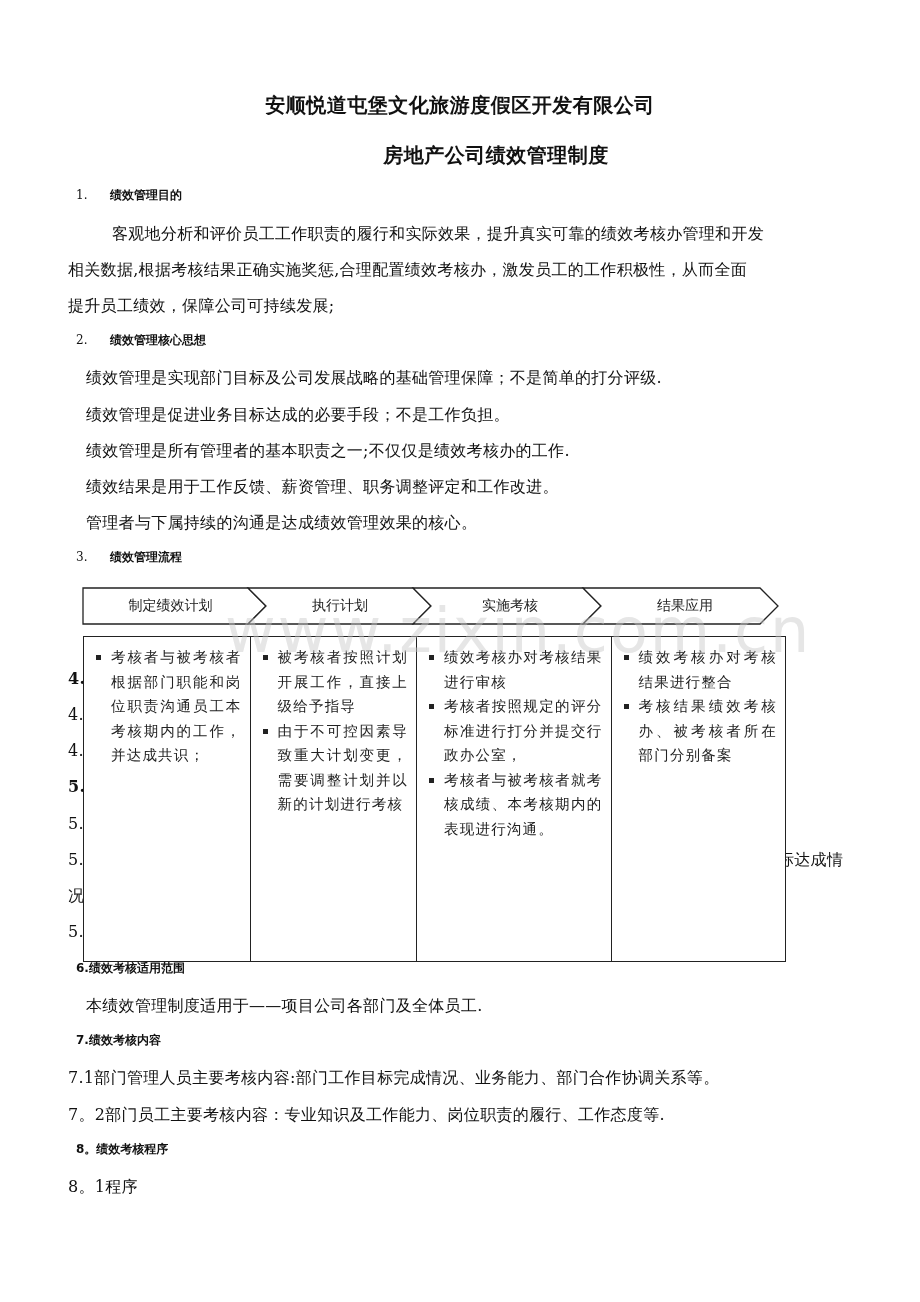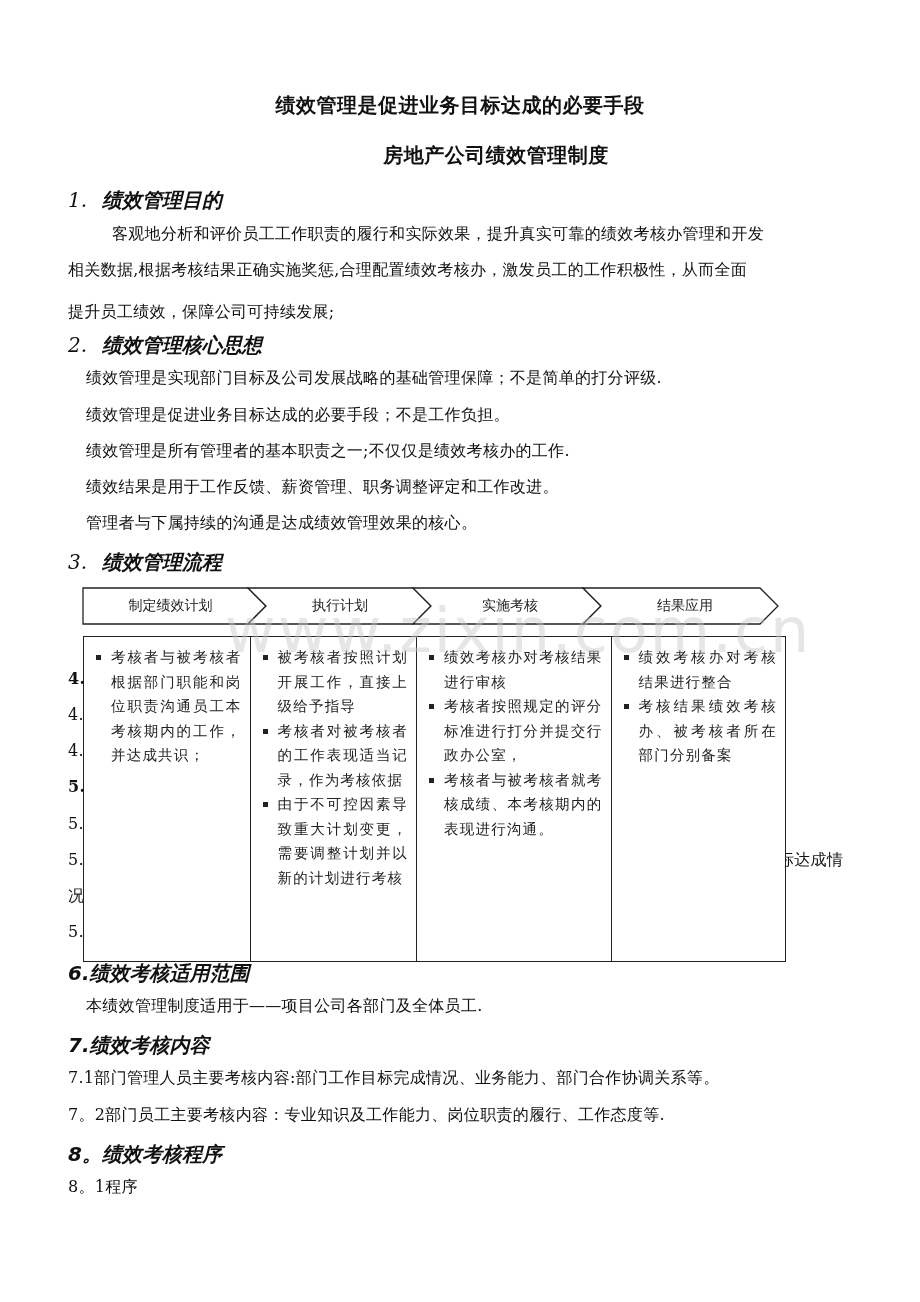--- a/index.html
+++ b/index.html
@@ -9,21 +9,21 @@
       color: #111111;
     }
     .abs { position: absolute; white-space: nowrap; }
     .title {
       font-family: "DejaVu Sans", "Liberation Sans", sans-serif;
       font-weight: bold; font-size: 20px; left: 0; width: 920px; text-align: center;
       letter-spacing: 0.5px;
     }
     .h {
       font-family: "DejaVu Sans", "Liberation Sans", sans-serif;
-      font-weight: bold; font-size: 20px; left: 68px; font-style: italic;
+      font-weight: bold; font-size: 12px; left: 76px;
     }
     .h .num { display: inline-block; width: 34px; font-weight: normal; font-family: "DejaVu Serif", serif; }
     .p { font-size: 16px; left: 68px; letter-spacing: 0.3px; }
     .ind1 { left: 86px; }
     .ind2 { left: 112px; }
     .watermark {
       position: absolute; left: 225px; top: 594px;
       font-family: "DejaVu Sans", "Liberation Sans", sans-serif;
       font-size: 62px; color: rgba(200,200,200,0.45); letter-spacing: 2px;
       pointer-events: none; z-index: 5; white-space: nowrap;
@@ -51,29 +51,29 @@
       letter-spacing: 1.2px; white-space: normal; text-align: justify;
     }
     .col li::before {
       content: ""; position: absolute; left: 0; top: 10px; width: 5px; height: 5px; background: #222;
     }
     .under { z-index: 1; }
   </style>
 </head>
 <body>
 
-<div class="abs title" style="top:92px;">绩效管理是促进业务目标达成的必要手段</div>
+<div class="abs title" style="top:92px;">安顺悦道屯堡文化旅游度假区开发有限公司</div>
 <div class="abs title" style="top:142px;padding-left:36px;">房地产公司绩效管理制度</div>
 
 <div class="abs h" style="top:187px;">
   <span class="num">1.</span><span>绩效管理目的</span>
 </div>
 <div class="abs p ind2" style="top:224px;">客观地分析和评价员工工作职责的履行和实际效果，提升真实可靠的绩效考核办管理和开发</div>
 <div class="abs p" style="top:260px;">相关数据,根据考核结果正确实施奖惩,合理配置绩效考核办，激发员工的工作积极性，从而全面</div>
-<div class="abs p" style="top:296px;margin-top:6px;">提升员工绩效，保障公司可持续发展;</div>
+<div class="abs p" style="top:296px;">提升员工绩效，保障公司可持续发展;</div>
 
 <div class="abs h" style="top:332px;">
   <span class="num">2.</span><span>绩效管理核心思想</span>
 </div>
 <div class="abs p ind1" style="top:368px;">绩效管理是实现部门目标及公司发展战略的基础管理保障；不是简单的打分评级.</div>
 <div class="abs p ind1" style="top:405px;">绩效管理是促进业务目标达成的必要手段；不是工作负担。</div>
 <div class="abs p ind1" style="top:441px;">绩效管理是所有管理者的基本职责之一;不仅仅是绩效考核办的工作.</div>
 <div class="abs p ind1" style="top:477px;">绩效结果是用于工作反馈、薪资管理、职务调整评定和工作改进。</div>
 <div class="abs p ind1" style="top:513px;">管理者与下属持续的沟通是达成绩效管理效果的核心。</div>
 
@@ -106,21 +106,20 @@
 
 <div class="flow-table">
   <div class="col" style="width:167px;">
     <ul>
       <li>考核者与被考核者根据部门职能和岗位职责沟通员工本考核期内的工作，并达成共识；</li>
     </ul>
   </div>
   <div class="col" style="width:167px;">
     <ul>
       <li>被考核者按照计划开展工作，直接上级给予指导</li>
-      <li>考核者对被考核者的工作表现适当记录，作为考核依据</li>
       <li>由于不可控因素导致重大计划变更，需要调整计划并以新的计划进行考核</li>
     </ul>
   </div>
   <div class="col" style="width:195px;">
     <ul>
       <li>绩效考核办对考核结果进行审核</li>
       <li>考核者按照规定的评分标准进行打分并提交行政办公室，</li>
       <li>考核者与被考核者就考核成绩、本考核期内的表现进行沟通。</li>
     </ul>
   </div>

